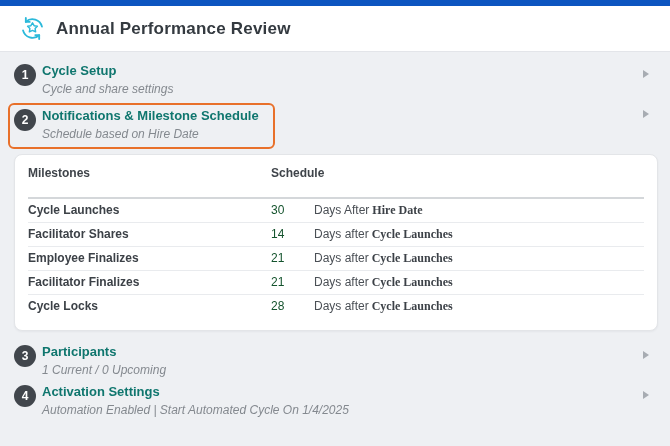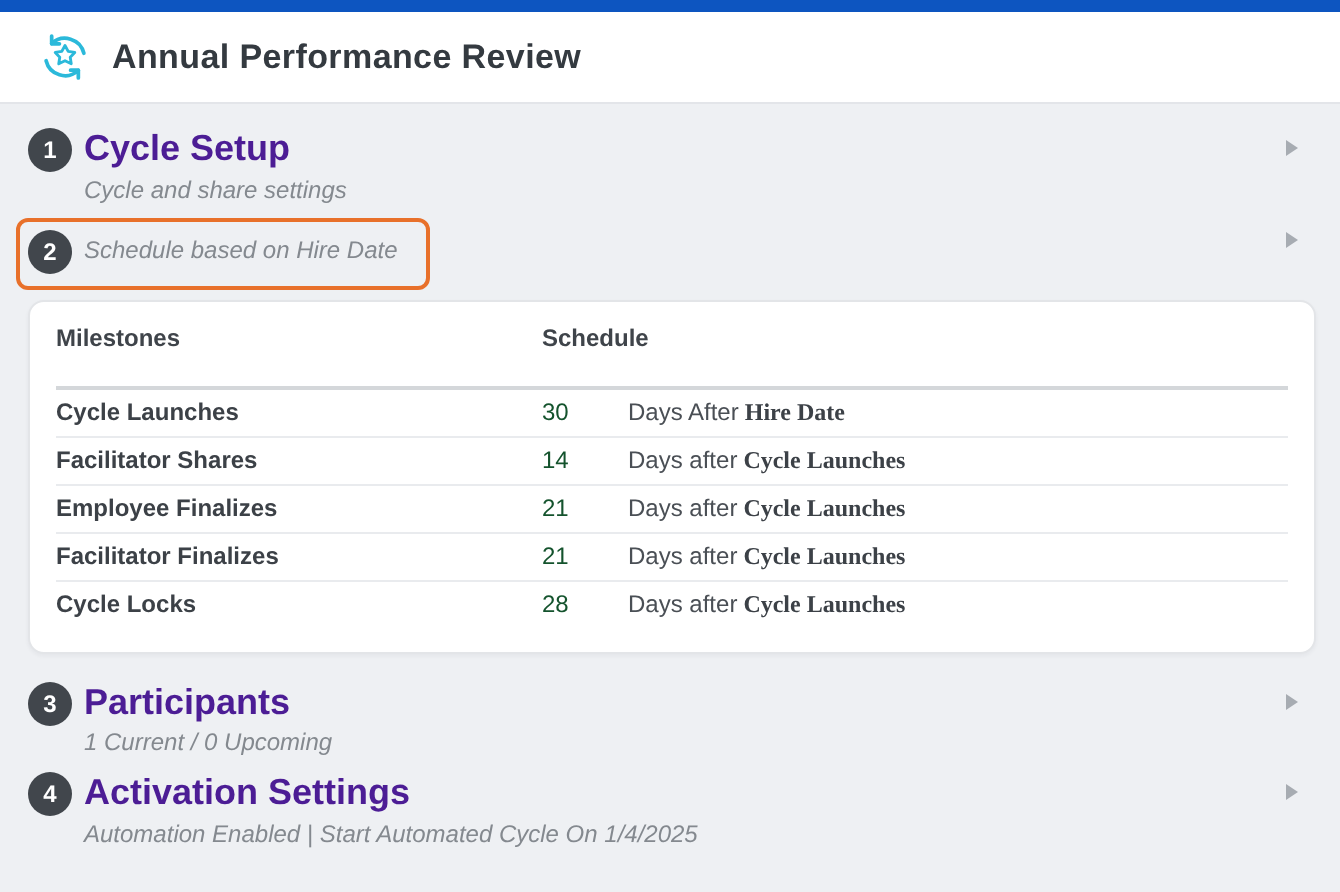--- a/index.html
+++ b/index.html
@@ -36,21 +36,21 @@
     border:2px solid #e8702a; border-radius:6px;
     padding:3px 14px 6px 4px; margin-left:-6px;
   }
   .num {
     width:22px; height:22px; border-radius:50%; background:#41464c;
     color:#fff; font-size:12px; font-weight:bold;
     display:flex; align-items:center; justify-content:center; flex:none;
     margin-top:1px;
   }
   .stext { padding-top:1px; }
-  .stitle { font-size:18px; font-weight:bold; color:#4c1d95; line-height:1.15; }
+  .stitle { font-size:13px; font-weight:bold; color:#0f766e; line-height:1.15; }
   .ssub { font-size:12px; font-style:italic; color:#84898f; margin-top:3px; }
 
   .chev {
     width:0; height:0; flex:none;
     border-left:6px solid #a7acb2;
     border-top:4.5px solid transparent;
     border-bottom:4.5px solid transparent;
     margin:7px 9px 0 0;
   }
 
@@ -100,20 +100,21 @@
           <div class="ssub">Cycle and share settings</div>
         </div>
       </div>
       <span class="chev"></span>
     </div>
 
     <div class="section">
       <div class="section-main highlight">
         <span class="num">2</span>
         <div class="stext">
+          <div class="stitle">Notifications &amp; Milestone Schedule</div>
           <div class="ssub">Schedule based on Hire Date</div>
         </div>
       </div>
       <span class="chev"></span>
     </div>
 
     <div class="card">
       <table>
         <thead>
           <tr>

